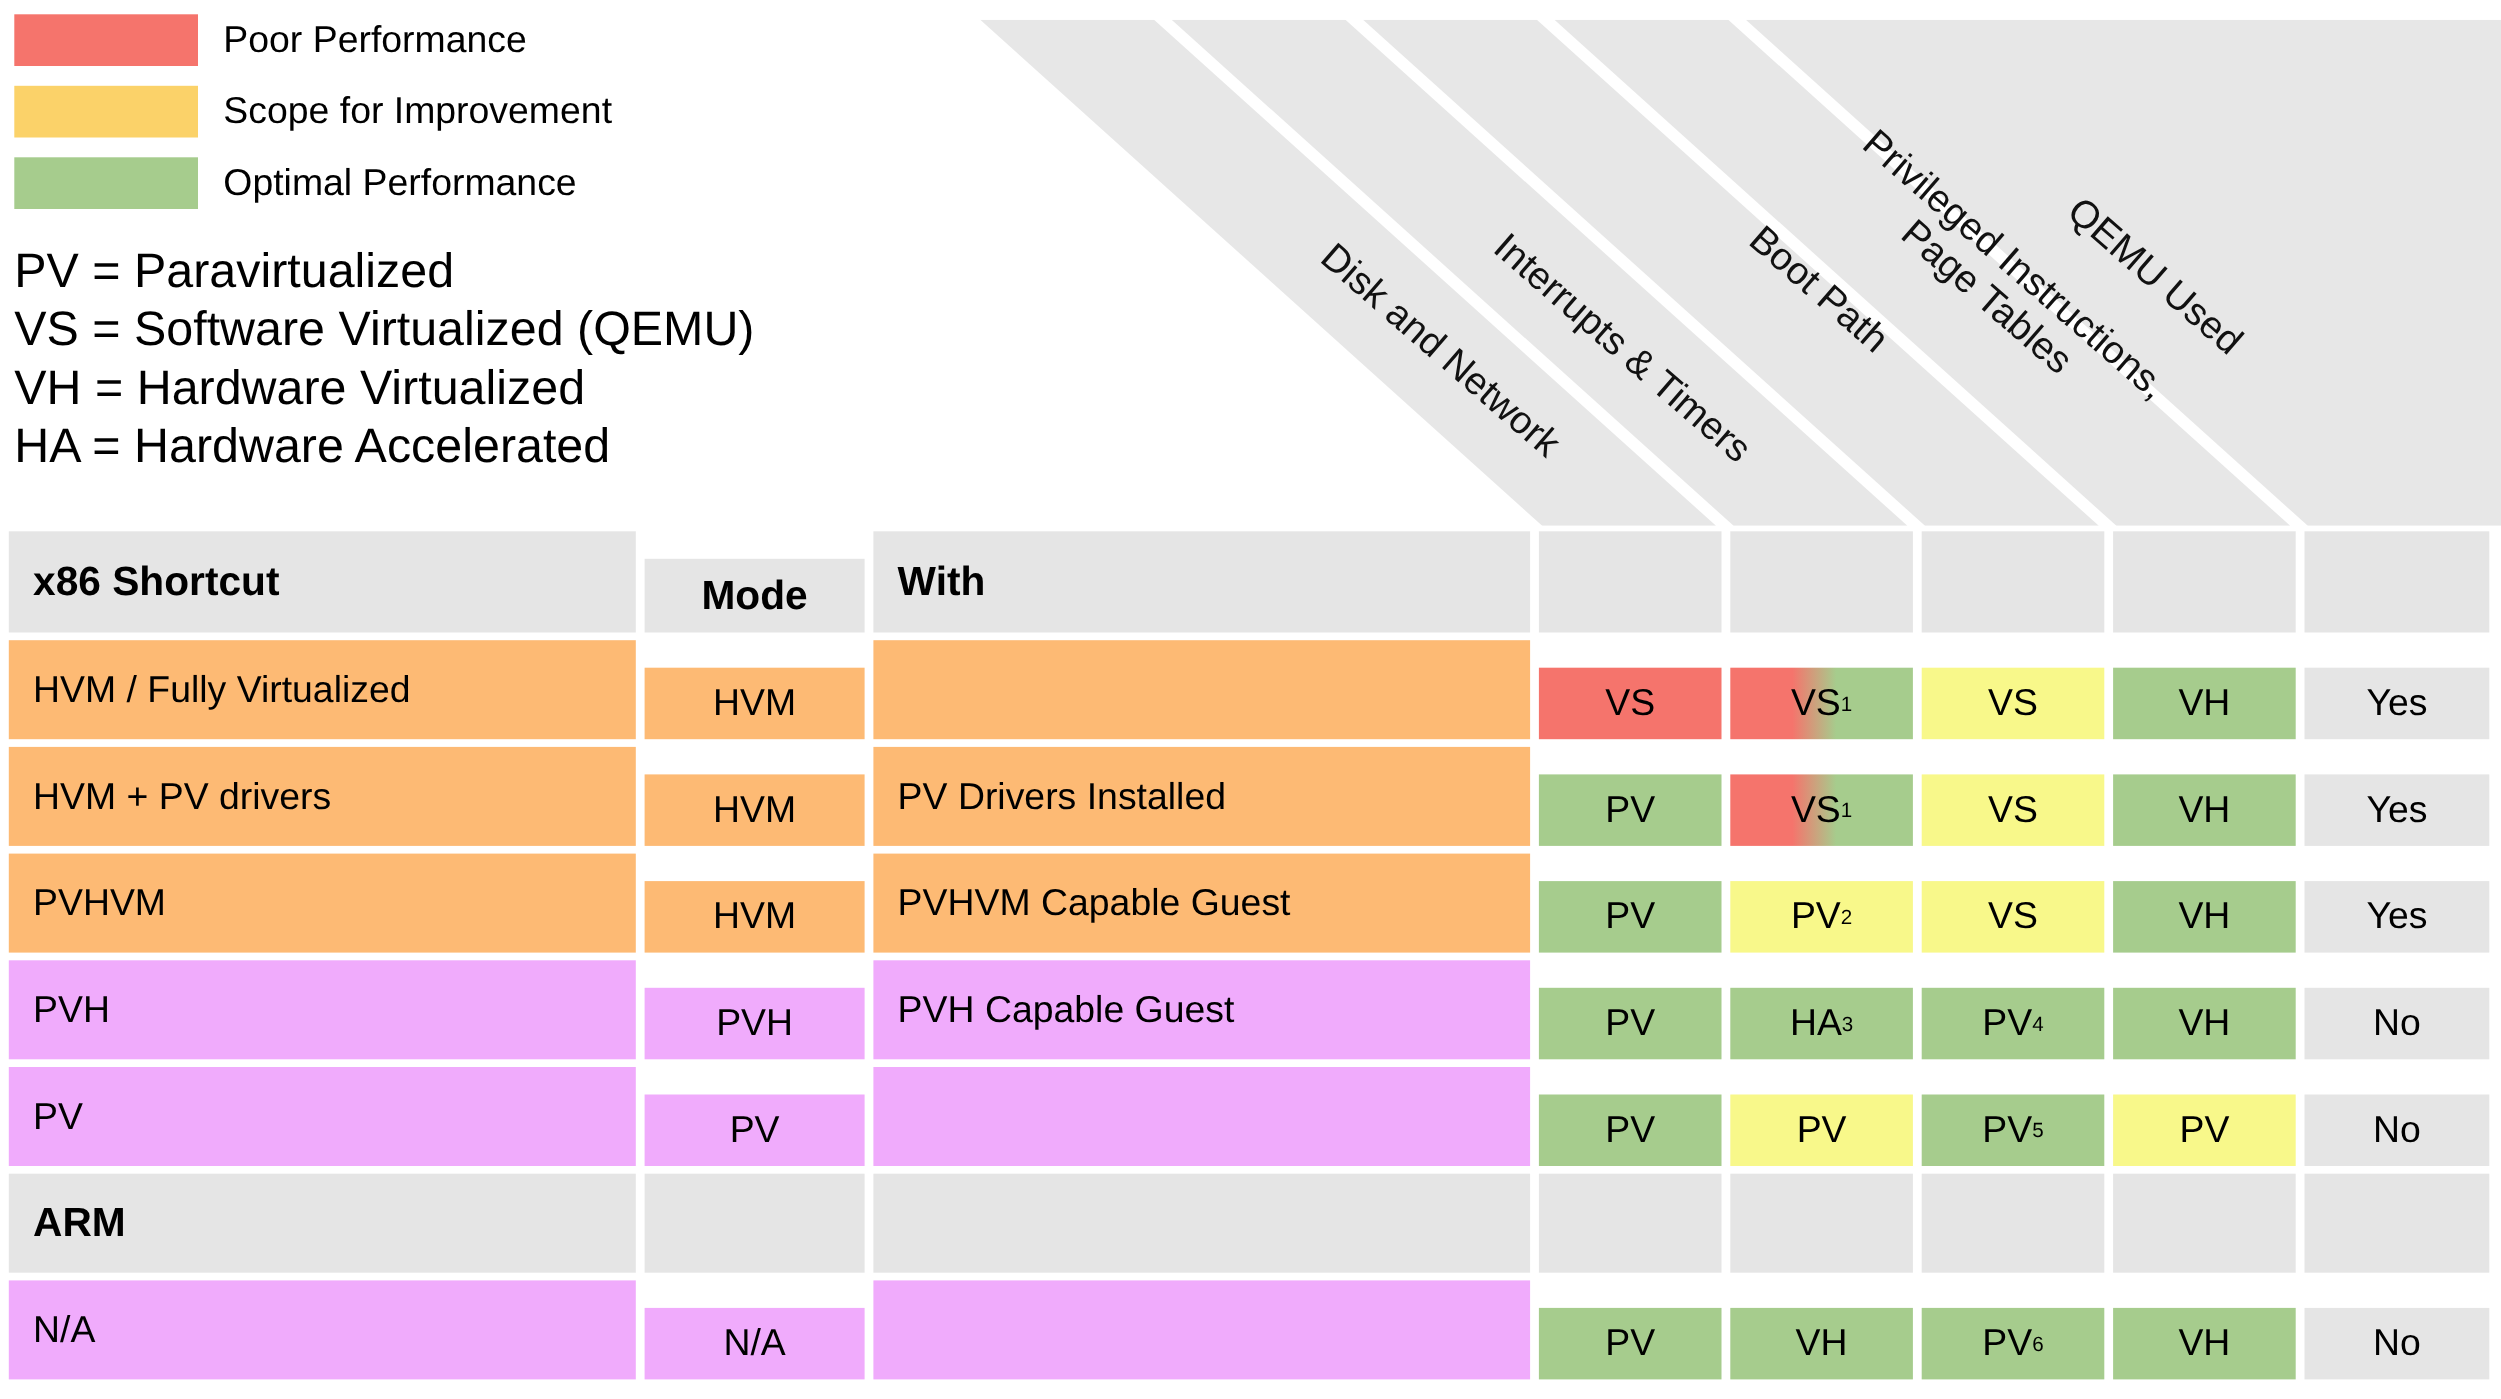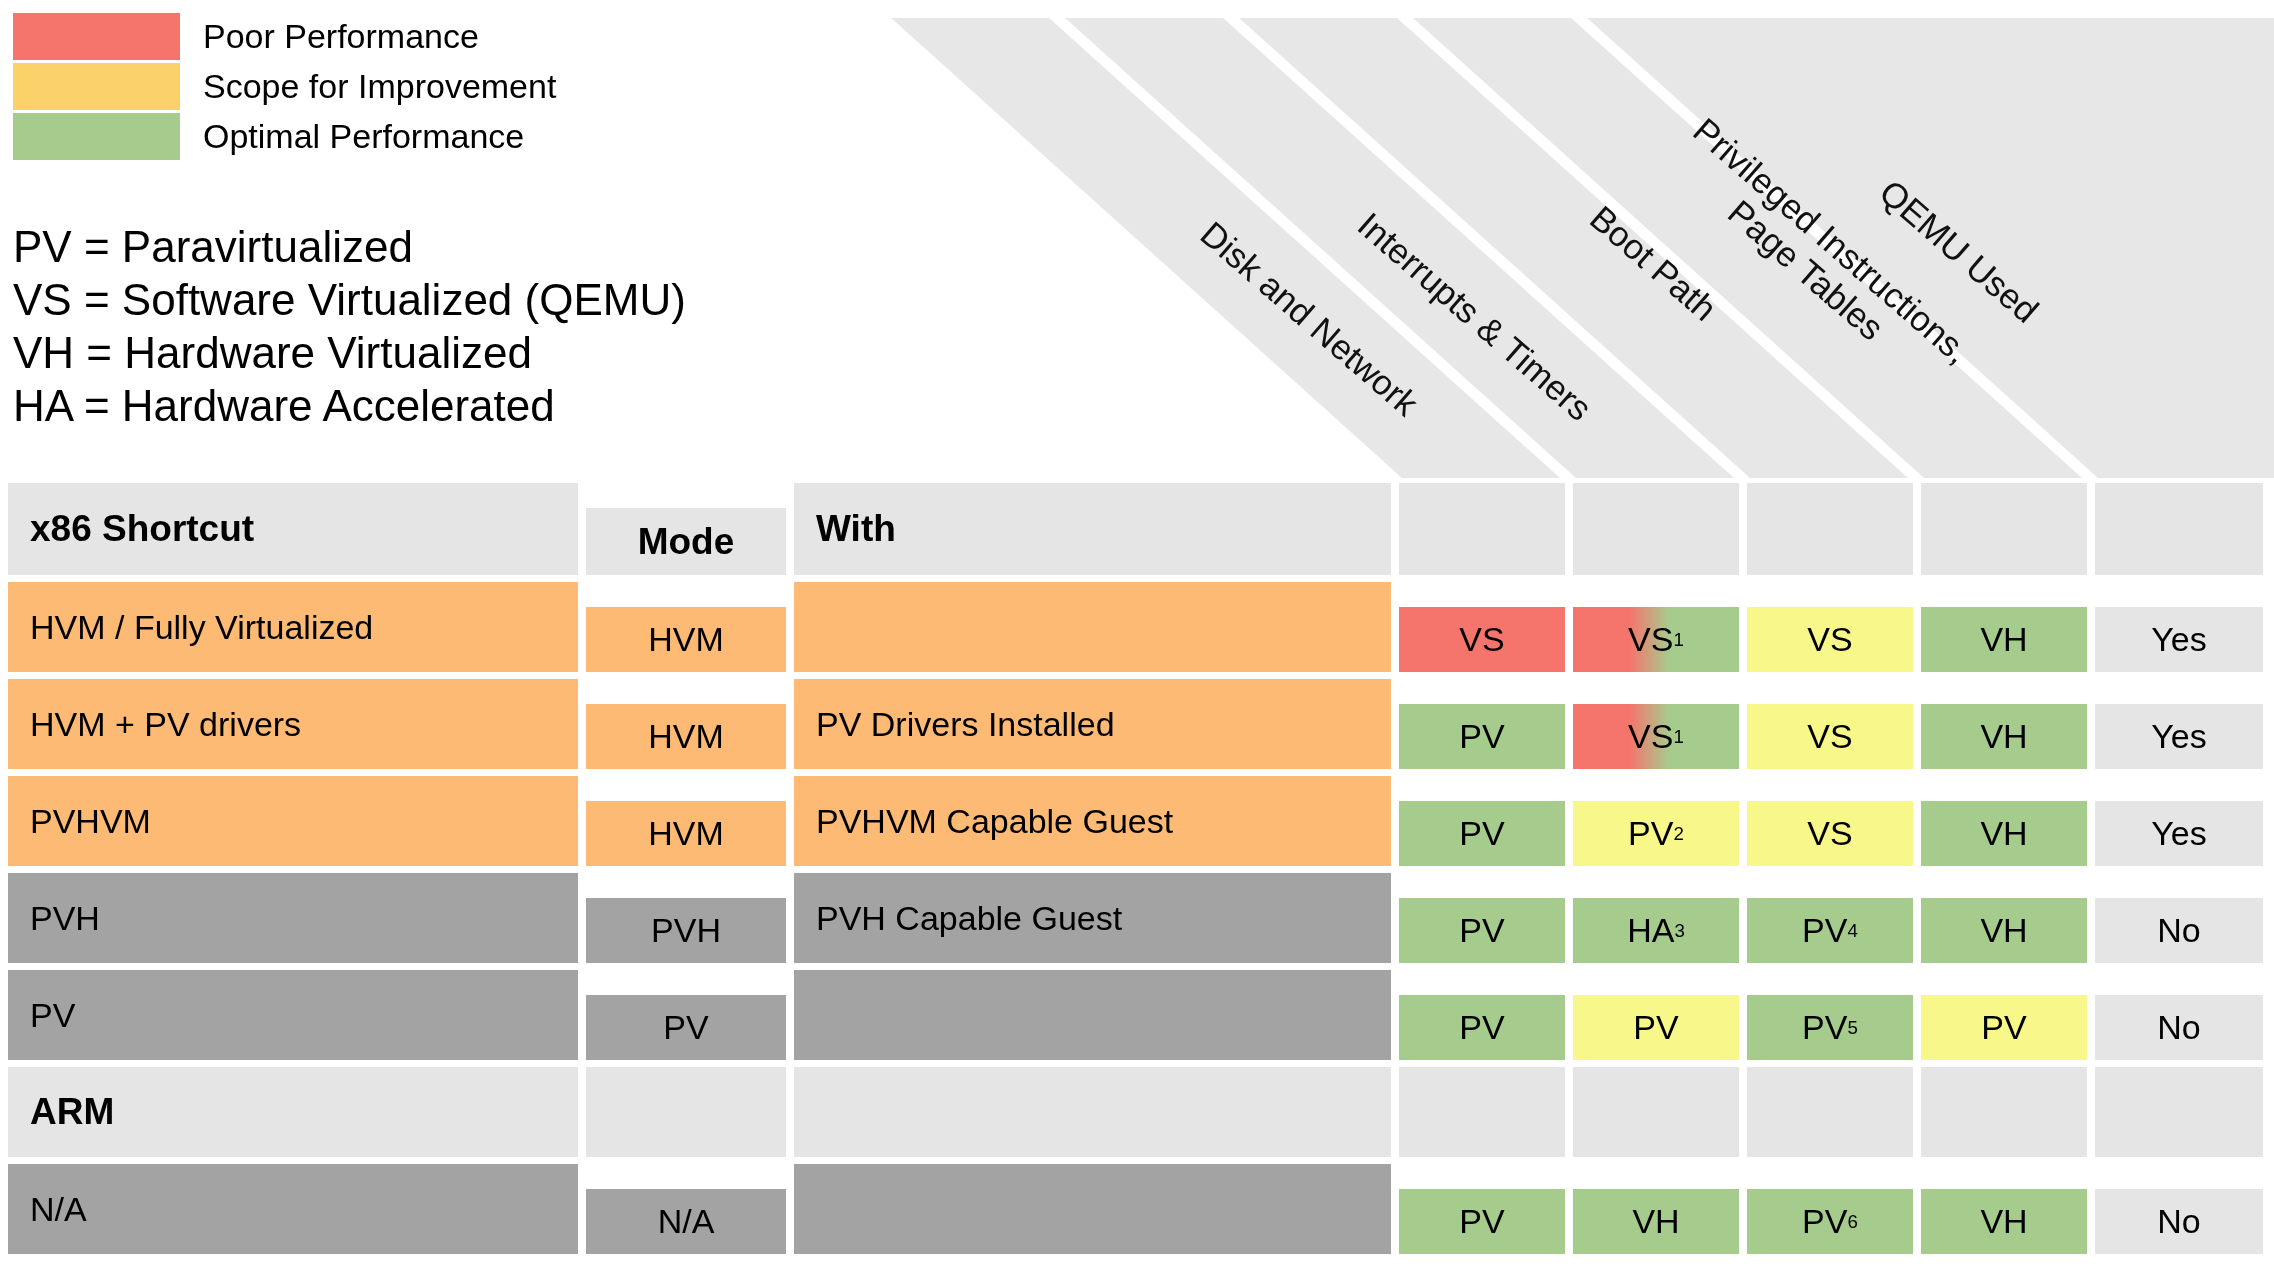--- a/index.html
+++ b/index.html
@@ -2,21 +2,21 @@
 <html><head>
 <meta charset="utf-8">
 <style>
   html,body{margin:0;padding:0;}
   body{
     width:2274px;height:1272px;position:relative;background:#ffffff;
     font-family:"Liberation Sans", sans-serif;color:#000;overflow:hidden;
   }
 
   
-  .legend{position:absolute;left:13px;top:13px;display:flex;flex-direction:column;gap:3px;}
+  .legend{position:absolute;left:13px;top:13px;display:flex;flex-direction:column;gap:18px;}
   .legend-item{display:flex;align-items:center;height:47px;}
   .legend-swatch{width:167px;height:47px;display:inline-block;flex:0 0 auto;}
   .legend-label{margin-left:23px;font-size:34px;}
 
   
   .abbr{position:absolute;left:13px;top:220px;}
   .abbr-line{font-size:44px;line-height:53px;white-space:nowrap;}
 
   
   .band{position:absolute;left:0;top:18px;width:2274px;height:460px;overflow:hidden;}
@@ -41,21 +41,21 @@
          grid-template-rows:92px repeat(7,90px);
          gap:7px 8px;}
   .cell{display:flex;align-items:center;font-size:34px;}
   .c-left{justify-content:flex-start;padding-left:22px;}
   .c-center{justify-content:center;margin-top:25px;}
   .th{font-weight:bold;font-size:37px;}
   .section-label{font-weight:bold;font-size:37px;}
 
   .t-gray{background:#e5e5e5;}
   .t-purple{background:#fdba74;}
-  .t-blue{background:#a3a3a3;}
+  .t-blue{background:#f0abfc;}
   .bg-red{background:#f5746c;}
   .bg-yellow{background:#f8f88a;}
   .bg-green{background:#a6cc8d;}
   .bg-gradient{background:linear-gradient(90deg,#f5746c 0%,#f5746c 34%,#a6cc8d 58%,#a6cc8d 100%);}
 
   sup{font-size:0.55em;line-height:0;}
 </style>
 </head>
 <body>
 

